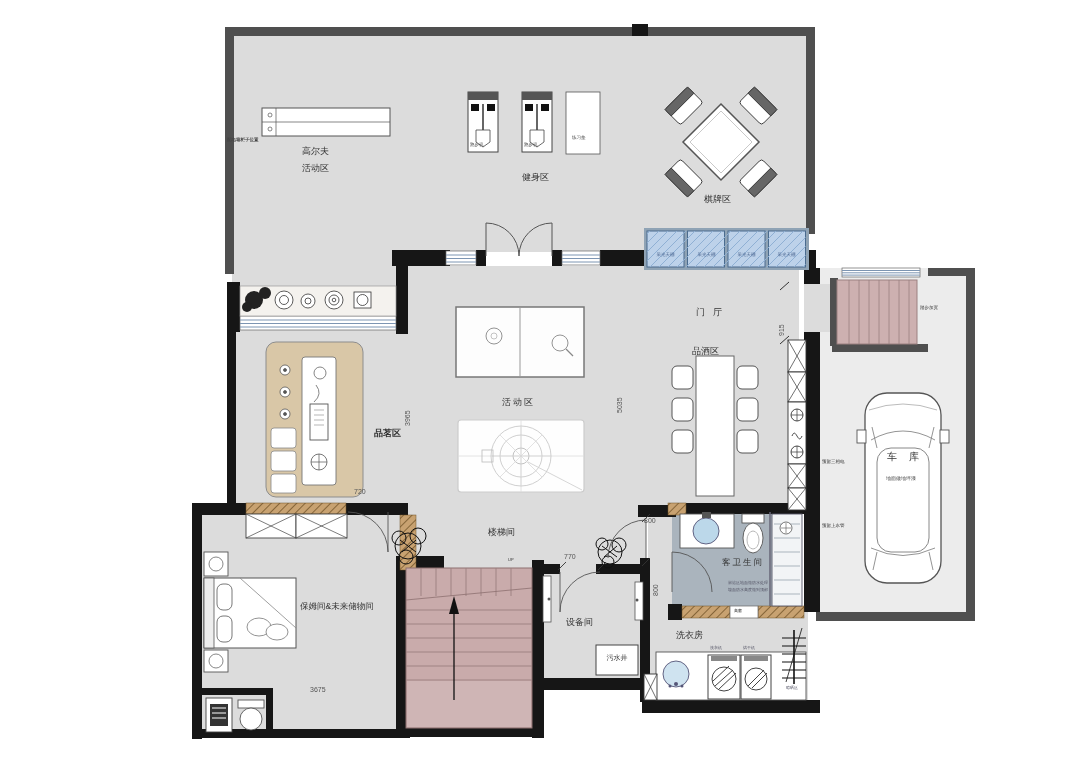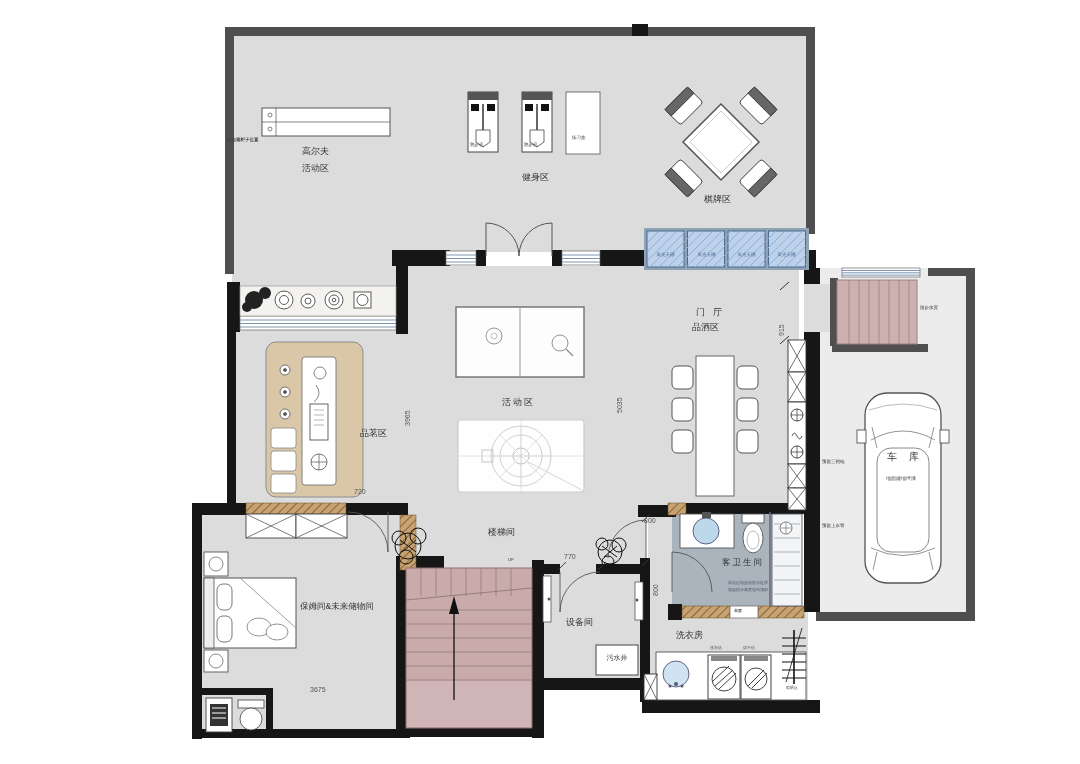--- a/index.html
+++ b/index.html
@@ -419,25 +419,25 @@
 <div class="lbl s4" style="left:480px;top:143px;">跑步机</div>
 <div class="lbl s4" style="left:528px;top:136px;">练习垫</div>
 <div class="lbl s9" style="left:660px;top:195px;">棋牌区</div>
 
 <div class="lbl s4 sky ctr" style="left:603px;top:253px;width:37px;">采光天棚</div>
 <div class="lbl s4 sky ctr" style="left:644px;top:253px;width:37px;">采光天棚</div>
 <div class="lbl s4 sky ctr" style="left:684px;top:253px;width:37px;">采光天棚</div>
 <div class="lbl s4 sky ctr" style="left:724px;top:253px;width:37px;">采光天棚</div>
 
 <div class="lbl s9 ls8" style="left:652px;top:308px;text-align:center;">门厅</div>
-<div class="lbl s9" style="left:648px;top:323px;">品酒区</div>
+<div class="lbl s9" style="left:648px;top:347px;">品酒区</div>
 <div class="lbl s7 vert" style="left:734px;top:336px;">915</div>
 
 <div class="lbl s9 ls2" style="left:458px;top:398px;">活动区</div>
-<div class="lbl s9" style="left:316px;top:429px;">品茗区</div>
+<div class="lbl s9" style="left:330px;top:429px;font-weight:bold;">品茗区</div>
 <div class="lbl s7 vert" style="left:360px;top:426px;">3965</div>
 <div class="lbl s7 vert" style="left:572px;top:413px;">5035</div>
 <div class="lbl s7" style="left:310px;top:488px;">720</div>
 
 <div class="lbl s9" style="left:444px;top:528px;">楼梯间</div>
 <div class="lbl s35" style="left:464px;top:558px;color:#333;">UP</div>
 <div class="lbl s7" style="left:520px;top:553px;">770</div>
 
 <div class="lbl s9" style="left:522px;top:618px;">设备间</div>
 <div class="lbl s7 ctr" style="left:552px;top:654px;width:42px;color:#333;">污水井</div>

